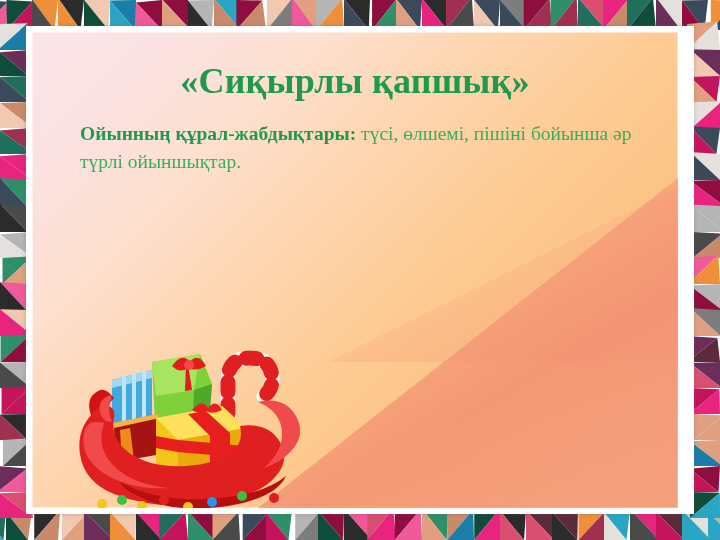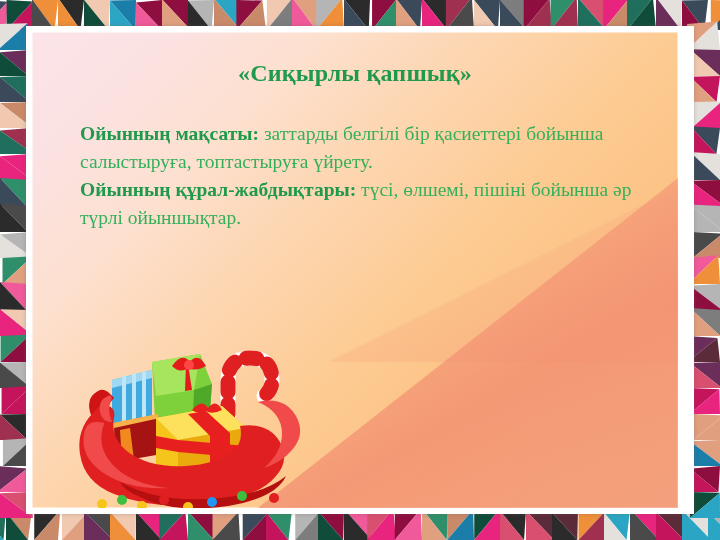--- a/index.html
+++ b/index.html
@@ -81,21 +81,21 @@
     pointer-events: none;
   }
 
   
   .title {
     position: absolute;
     left: 0;
     right: 0;
     top: 28px;
     text-align: center;
-    font-size: 24px;
+    font-size: 36px;
     font-weight: bold;
     color: #1f9a4d;
     letter-spacing: 0.2px;
   }
   .body {
     position: absolute;
     left: 48px;
     top: 88px;
     width: 560px;
     font-size: 19.5px;
@@ -329,23 +329,20 @@
   <div class="bevel"></div>
 
   <div class="panel">
     <div class="panel-wedge2"></div>
     <div class="panel-wedge"></div>
 
     <div class="title">«Сиқырлы қапшық»</div>
 
     <div class="body">
       <p>
-        <span class="lead">Ойынның мақсаты:</span><span> заттарды белгілі бір қасиеттері бойынша салыстыруға, топтастыруға үйрету.</span>
-      </p>
-      <p>
         <span class="lead">Ойынның құрал-жабдықтары:</span><span> түсі, өлшемі, пішіні бойынша әр түрлі ойыншықтар.</span>
       </p>
     </div>
 
     <div class="sack">
       <svg viewBox="0 0 280 185" width="280" height="185" xmlns="http://www.w3.org/2000/svg">
 
         <g>
           <polygon points="52,48 92,38 92,100 52,108" fill="#3fa9e0"></polygon>
           <polygon points="52,48 92,38 92,46 52,56" fill="#9fd8f2"></polygon>

